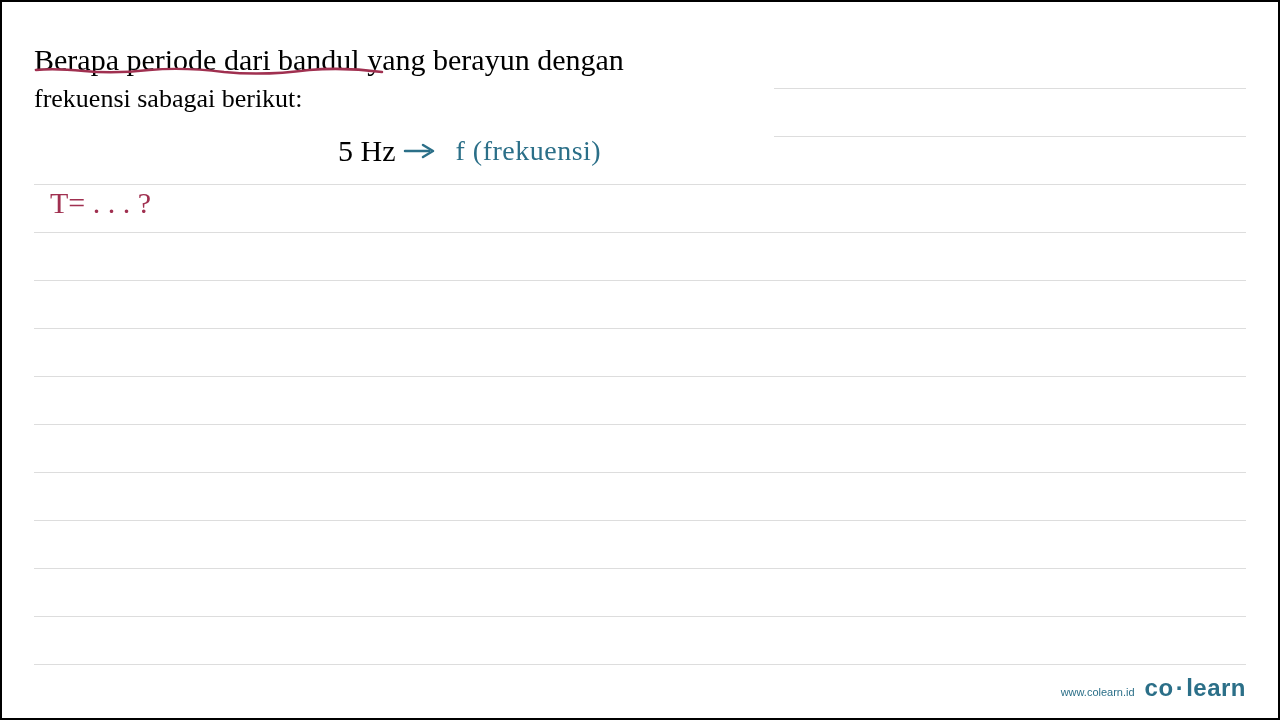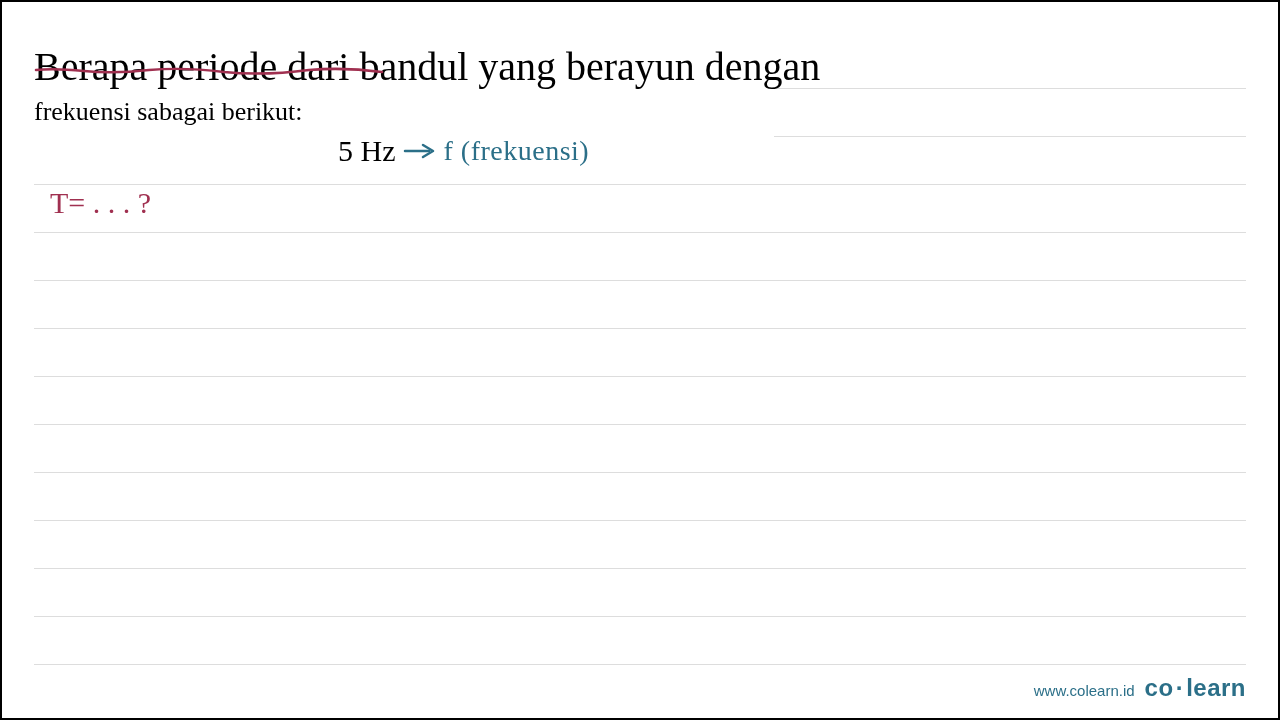--- a/index.html
+++ b/index.html
@@ -15,21 +15,21 @@
       position: relative;
       font-family: 'Times New Roman', serif;
       overflow: hidden;
     }
     .content-area {
       position: relative;
       padding: 38px 32px 0 32px;
       height: 100%;
     }
     .question-line1 {
-      font-size: 40px;
+      font-size: 30px;
       color: #000;
       line-height: 1.35;
       position: relative;
     }
     .question-line2 {
       font-size: 26px;
       color: #000;
       line-height: 1.35;
     }
     .underline-svg {
@@ -50,21 +50,21 @@
       color: #000;
       font-family: 'Times New Roman', serif;
     }
     .arrow-svg {
       margin-left: 8px;
     }
     .annotation-freq {
       font-family: 'Comic Sans MS', cursive;
       font-size: 28px;
       color: #2b6f88;
-      margin-left: 4px;
+      margin-left: 16px;
       letter-spacing: 0.5px;
     }
     .period-question {
       position: absolute;
       top: 184px;
       left: 48px;
       font-family: 'Comic Sans MS', cursive;
       font-size: 30px;
       color: #a03050;
     }
@@ -88,21 +88,21 @@
     }
     .footer {
       position: absolute;
       bottom: 16px;
       right: 32px;
       display: flex;
       align-items: baseline;
       gap: 10px;
     }
     .footer-url {
-      font-size: 15px;
+      font-size: 11px;
       color: #2b6f88;
       font-family: Arial, sans-serif;
     }
     .footer-brand {
       font-size: 24px;
       color: #2b6f88;
       font-family: Arial, sans-serif;
       font-weight: 600;
       letter-spacing: 0.5px;
     }

